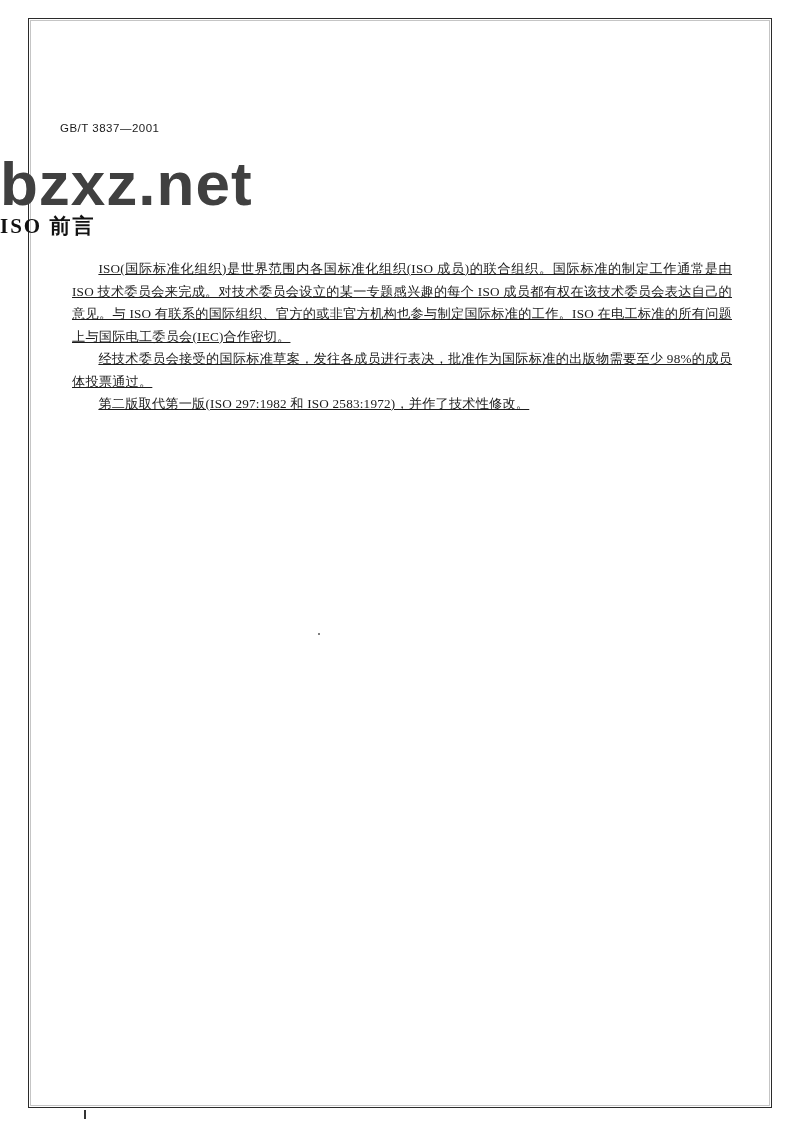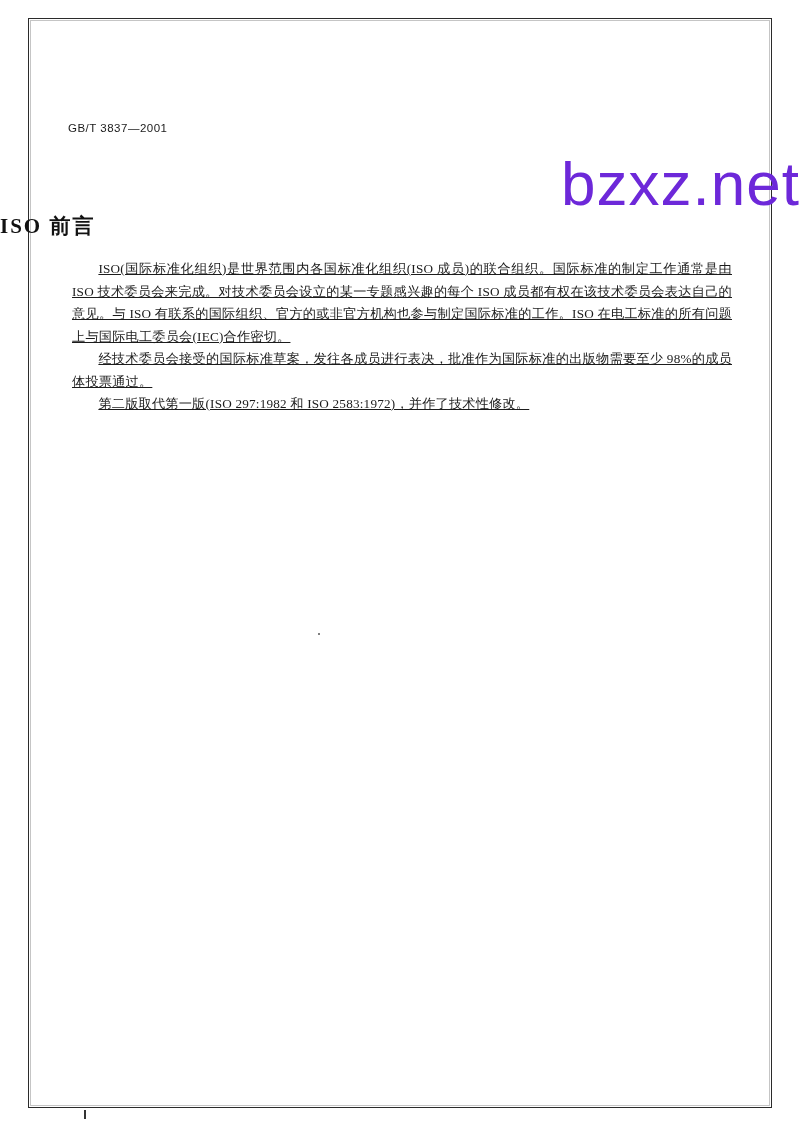--- a/index.html
+++ b/index.html
@@ -32,40 +32,40 @@
     left: 30px;
     top: 20px;
     width: 740px;
     height: 1086px;
     border: 1px solid #5a5a5a;
     box-sizing: border-box;
     opacity: 0.35;
   }
   .header-code {
     position: absolute;
-    left: 68px;
+    left: 60px;
     top: 122px;
     font-family: "Liberation Sans", sans-serif;
     font-size: 11.5px;
     letter-spacing: 0.5px;
     color: #1a1a1a;
     white-space: pre;
     filter: blur(0.25px);
   }
   .watermark {
     position: absolute;
     left: 0;
     right: 0;
     top: 148px;
-    text-align: right;
+    text-align: left;
     font-family: "Liberation Sans", sans-serif;
-    font-weight: normal;
+    font-weight: bold;
     font-size: 62px;
     letter-spacing: 1px;
-    color: #6d28d9;
+    color: #404040;
     user-select: none;
   }
   .doc-title {
     position: absolute;
     left: 0;
     right: 0;
     top: 212px;
     text-align: left;
     font-family: "Liberation Serif", serif;
     font-weight: bold;

